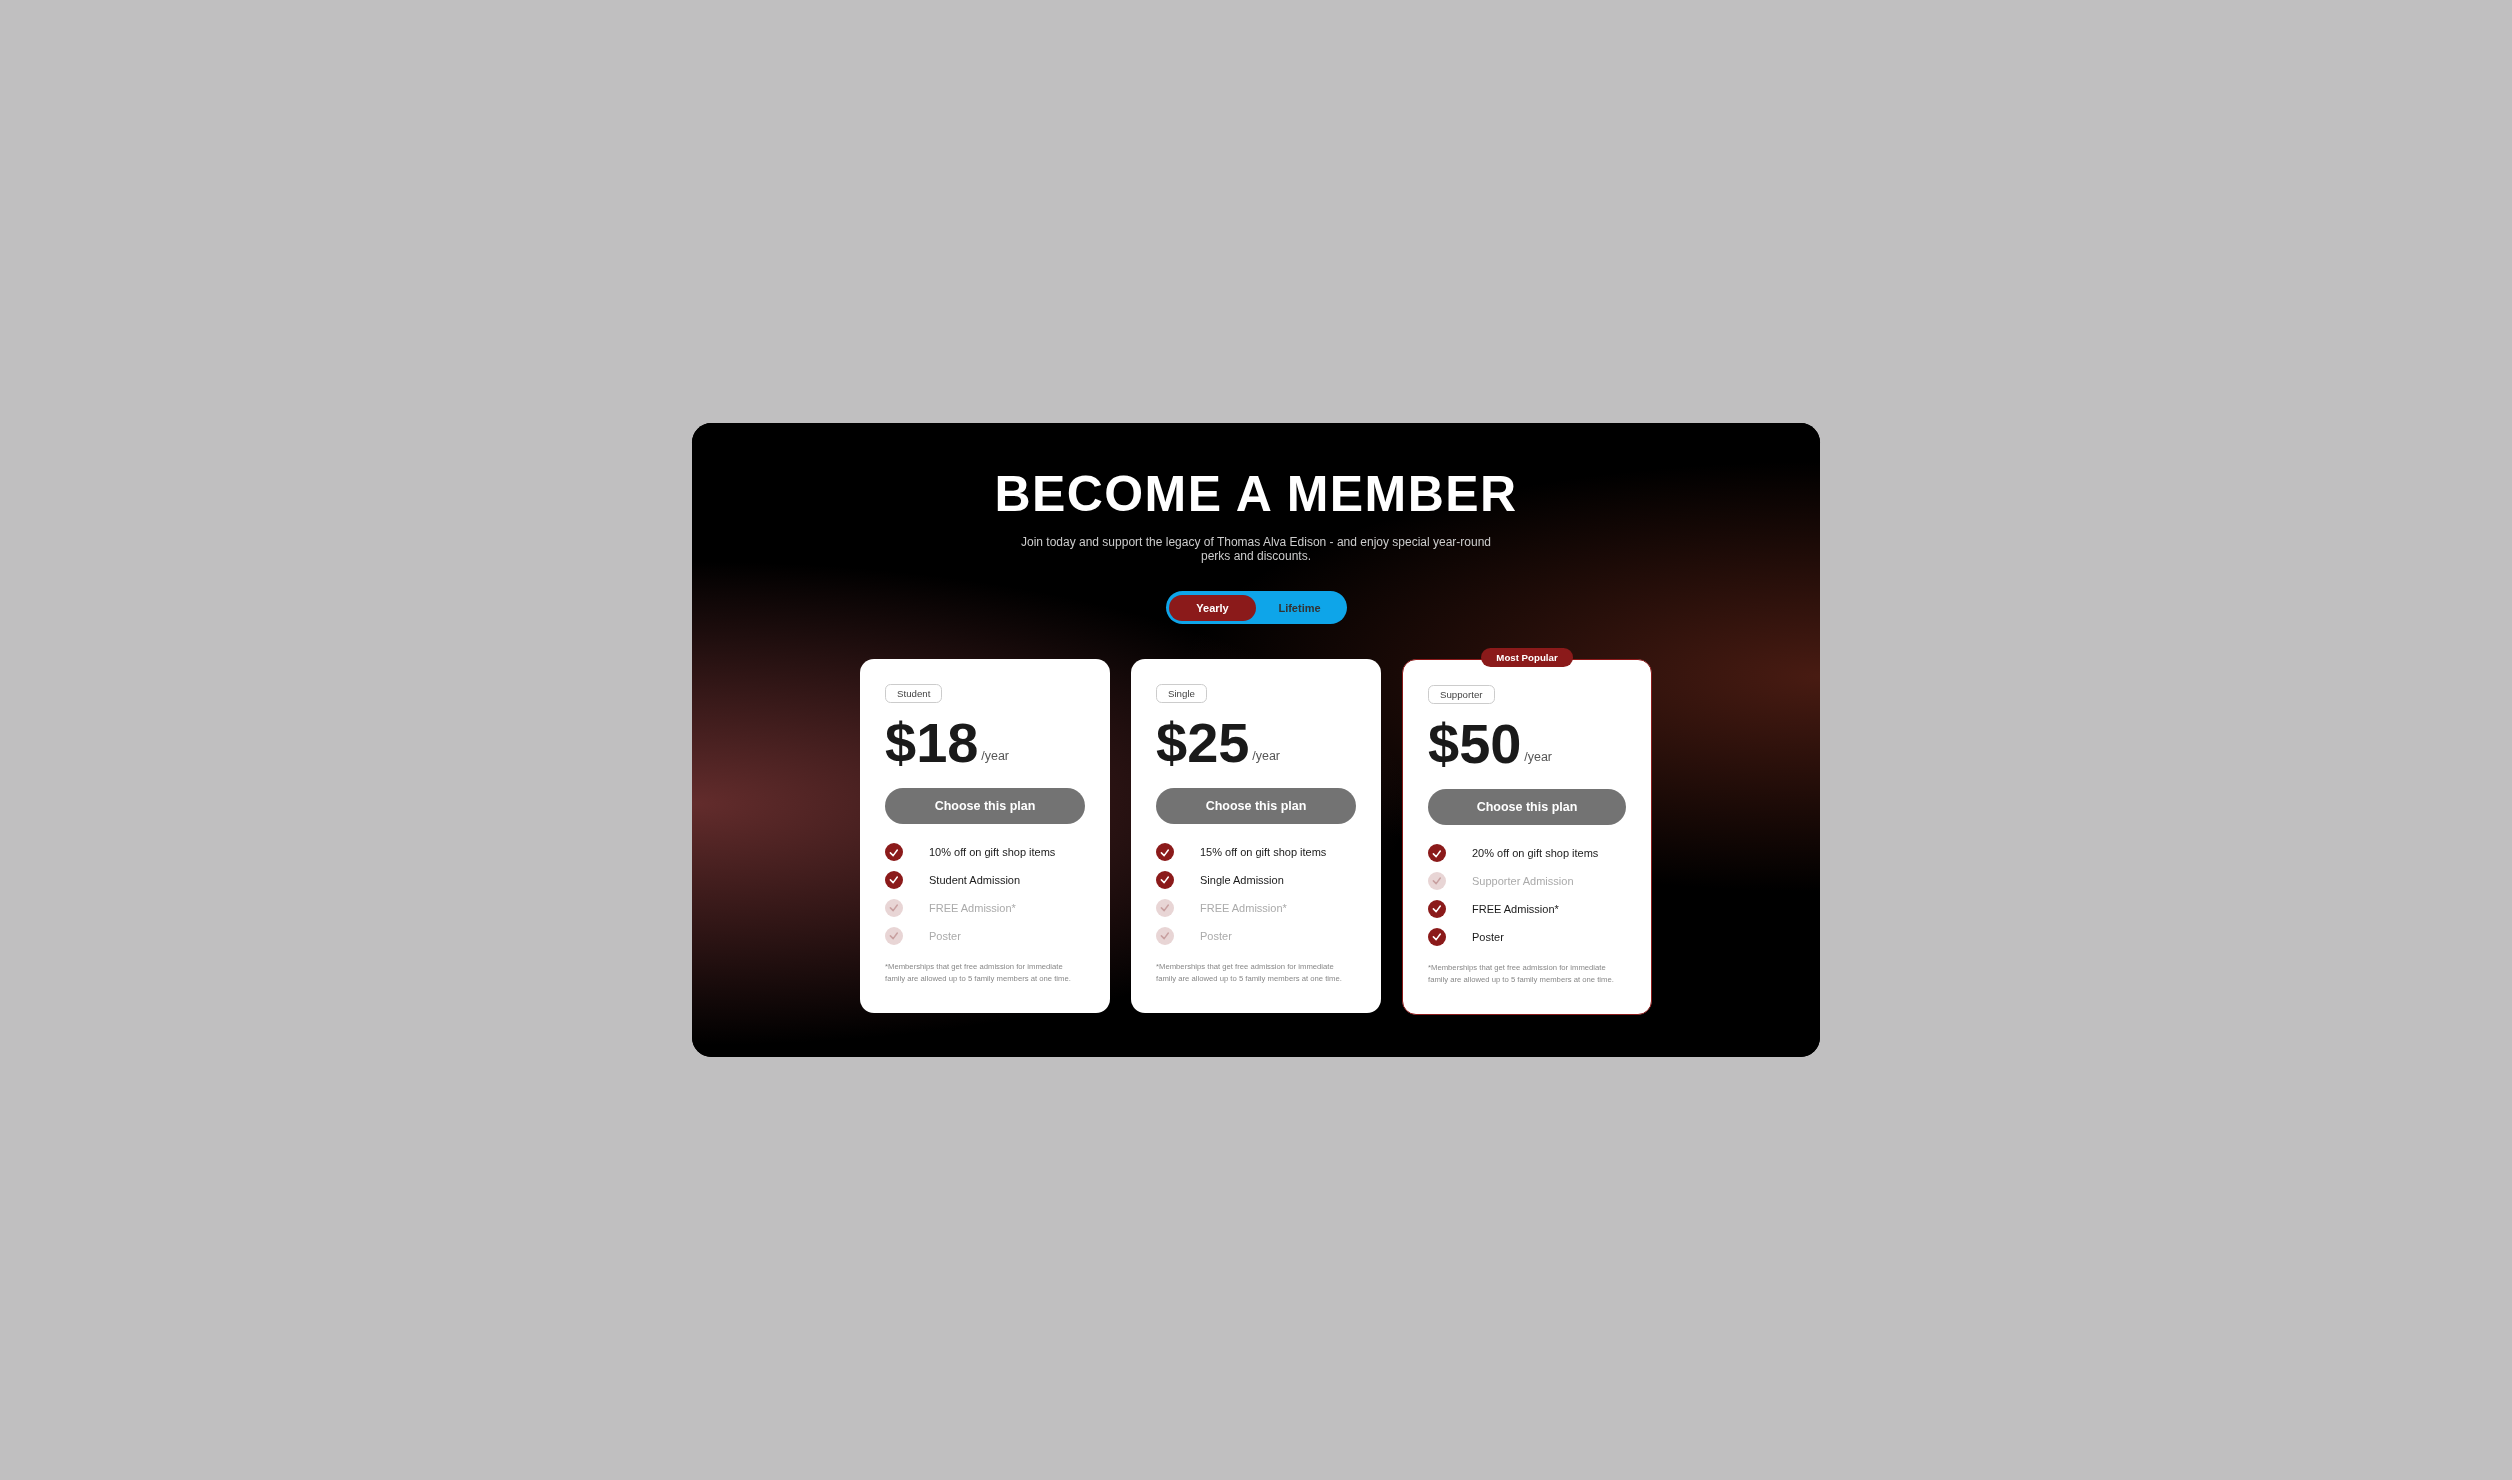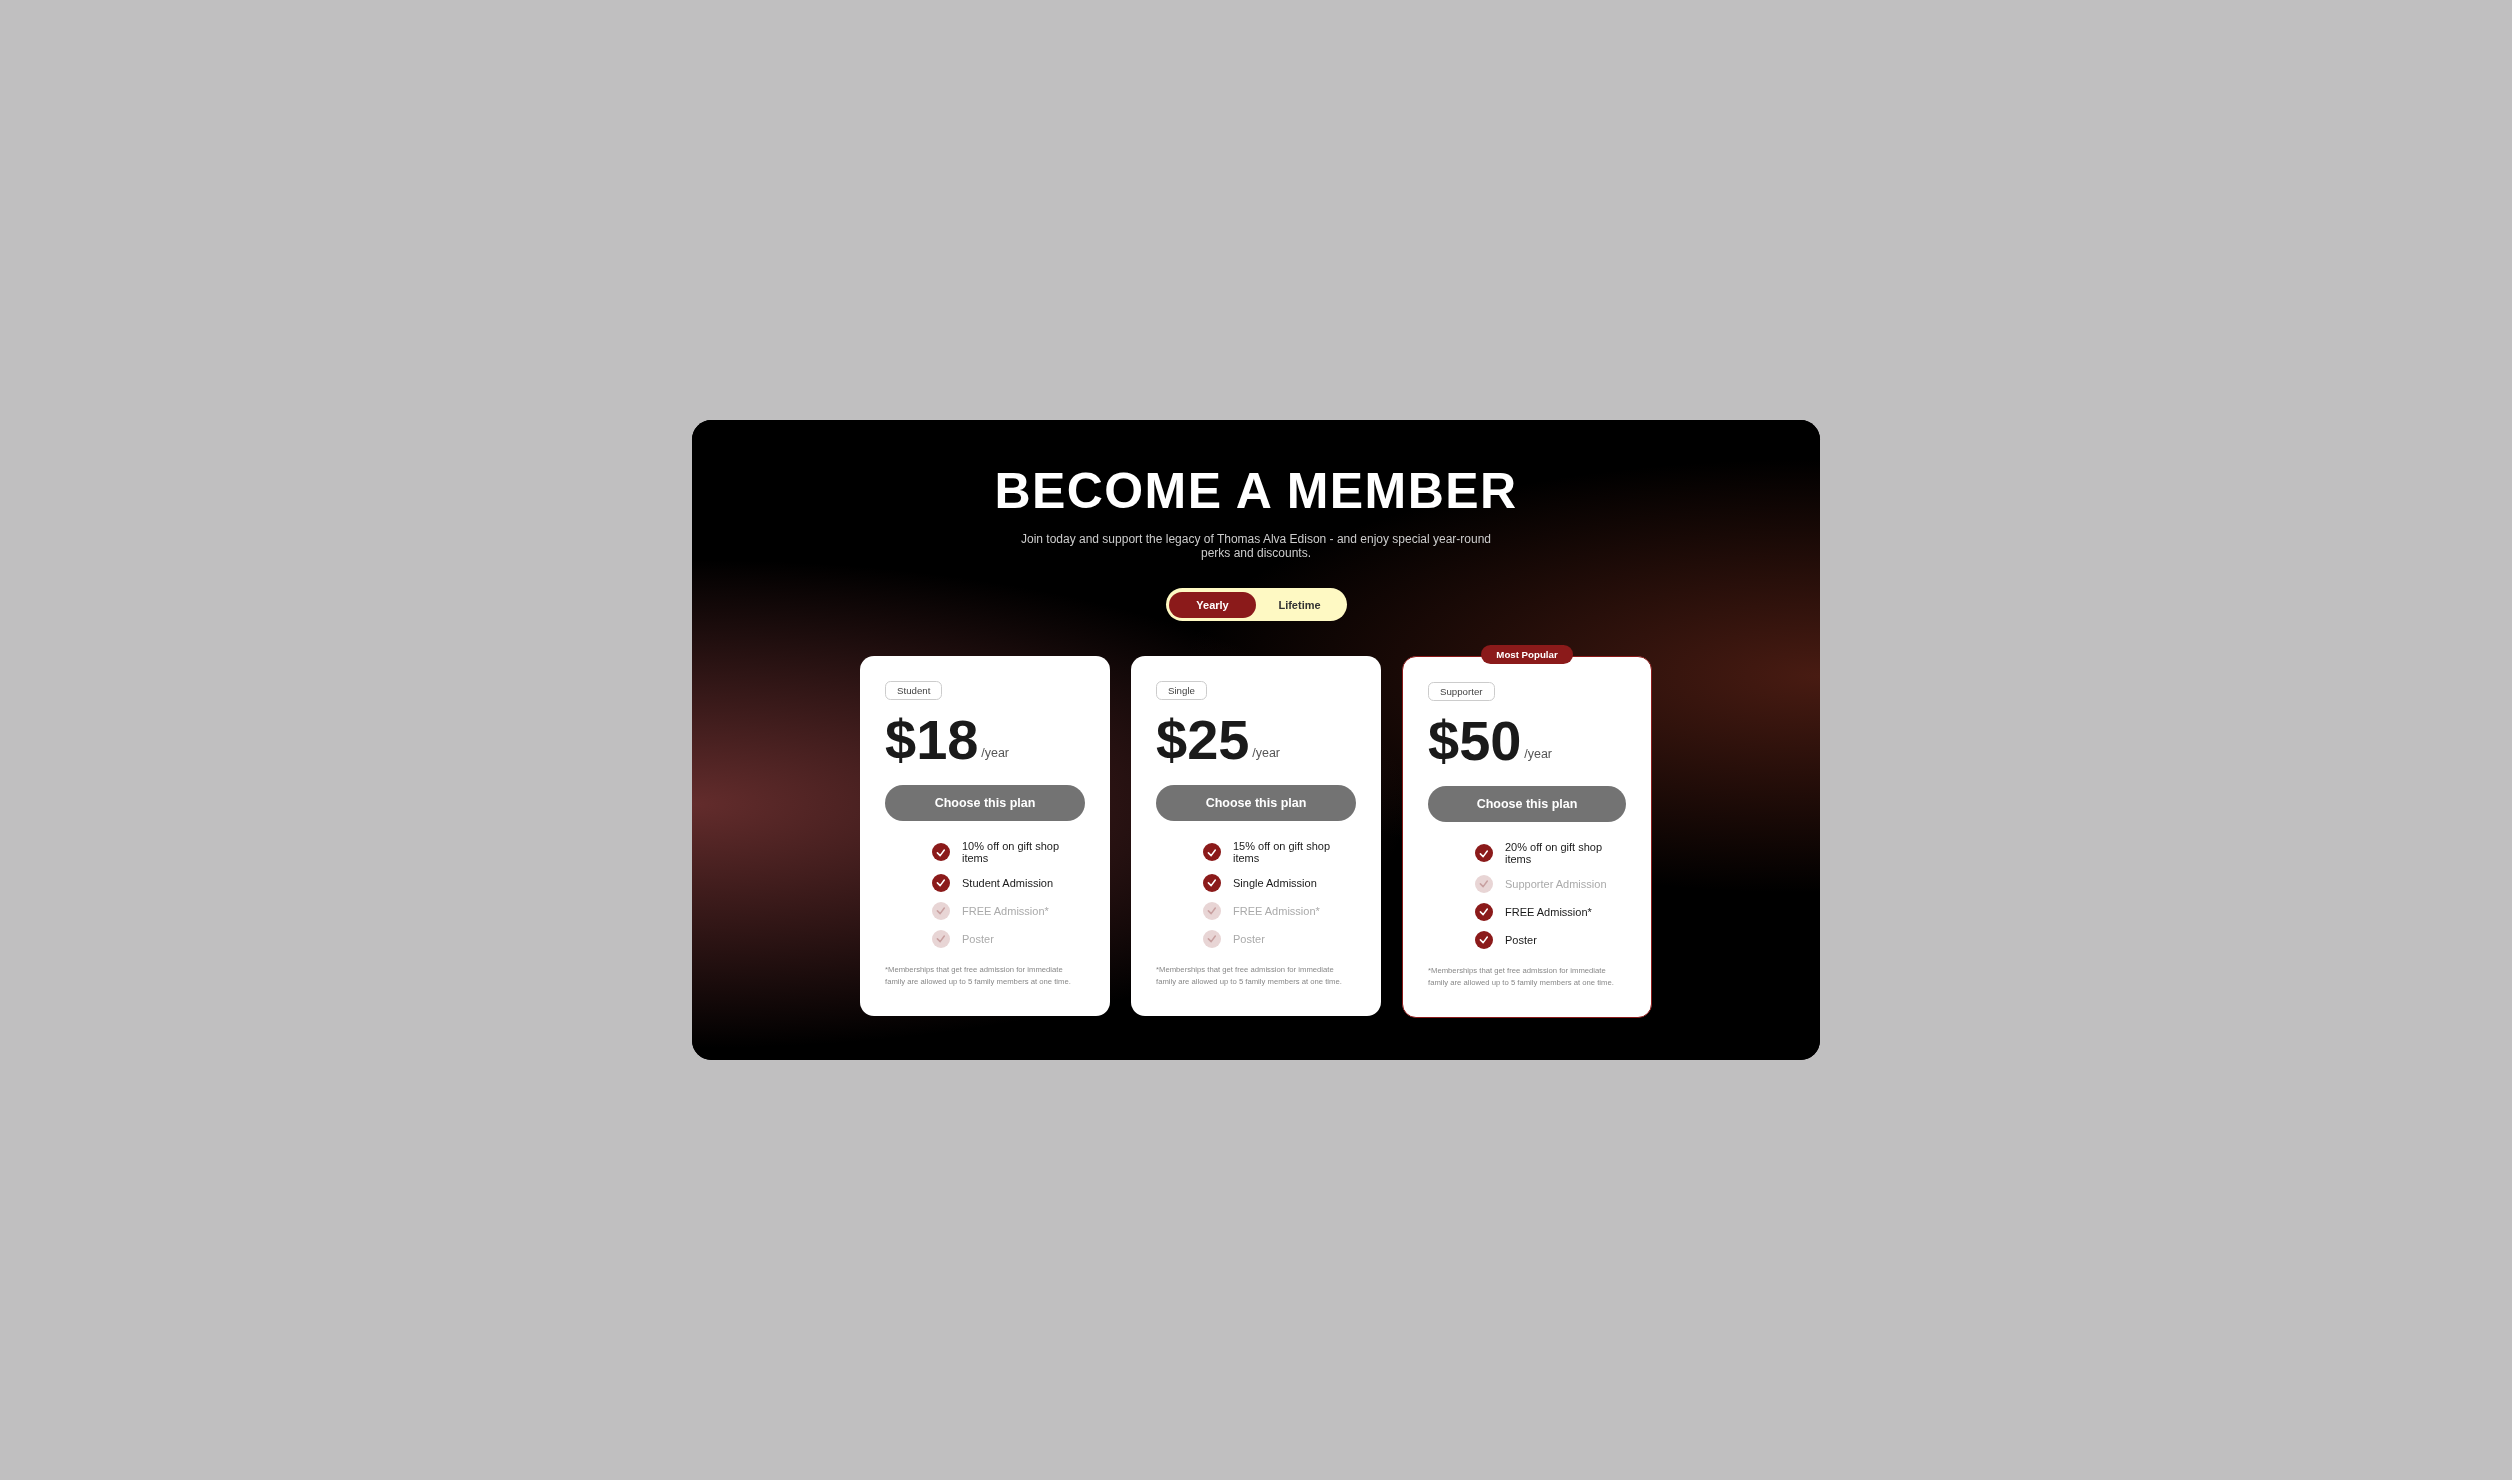--- a/index.html
+++ b/index.html
@@ -53,21 +53,21 @@
     .page-subtitle {
       font-size: 12px;
       color: #ccc;
       text-align: center;
       margin-bottom: 28px;
       max-width: 487px;
     }
 
     .toggle-container {
       display: flex;
-      background: #fef9c3;
+      background: #0ea5e9;
       border-radius: 35px;
       padding: 3.5px;
       margin-bottom: 35px;
       width: 181px;
     }
 
     .toggle-btn {
       flex: 1;
       padding: 7px 19.5px;
       border-radius: 28px;
@@ -169,23 +169,22 @@
       list-style: none;
       display: flex;
       flex-direction: column;
       gap: 9.7px;
       margin-bottom: 16.7px;
     }
 
     .feature-item {
       display: flex;
       align-items: center;
-      gap: 12px;
+      gap: 26px;
       font-size: 11px;
-      margin-left: 47px;
     }
 
     .feature-item.enabled {
       color: #1a1a1a;
     }
 
     .feature-item.disabled {
       color: #aaa;
     }
 

